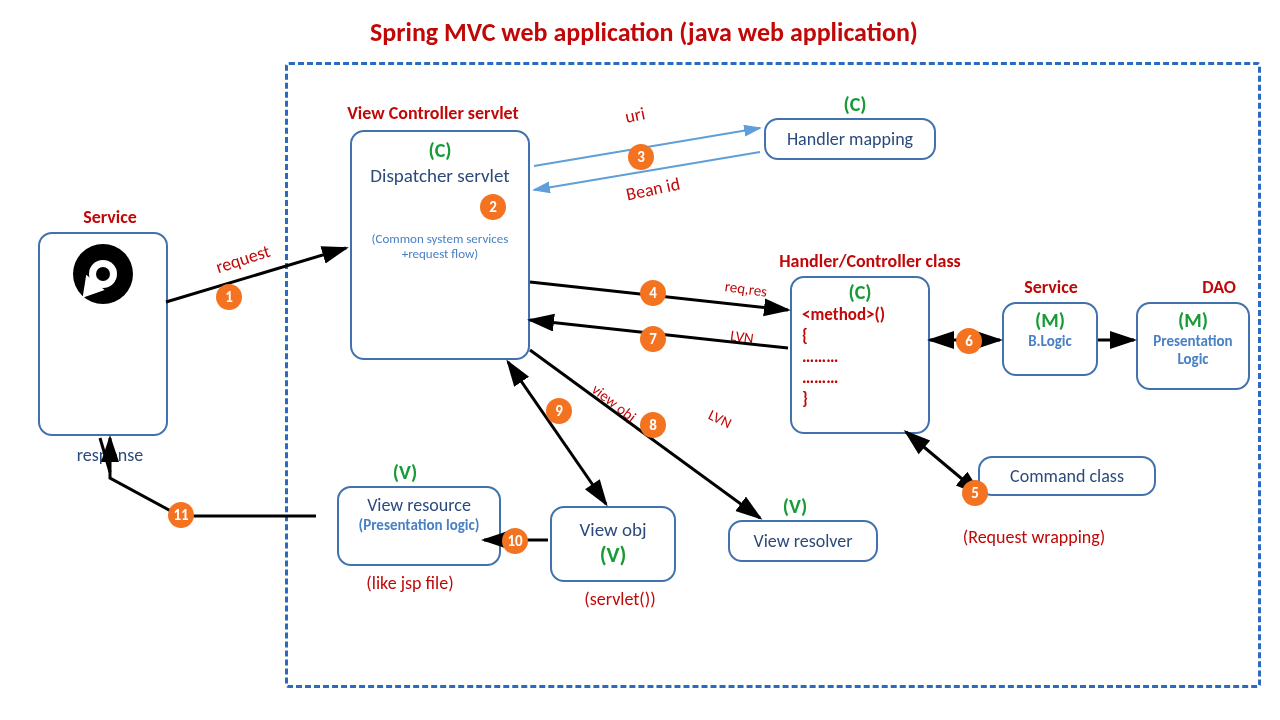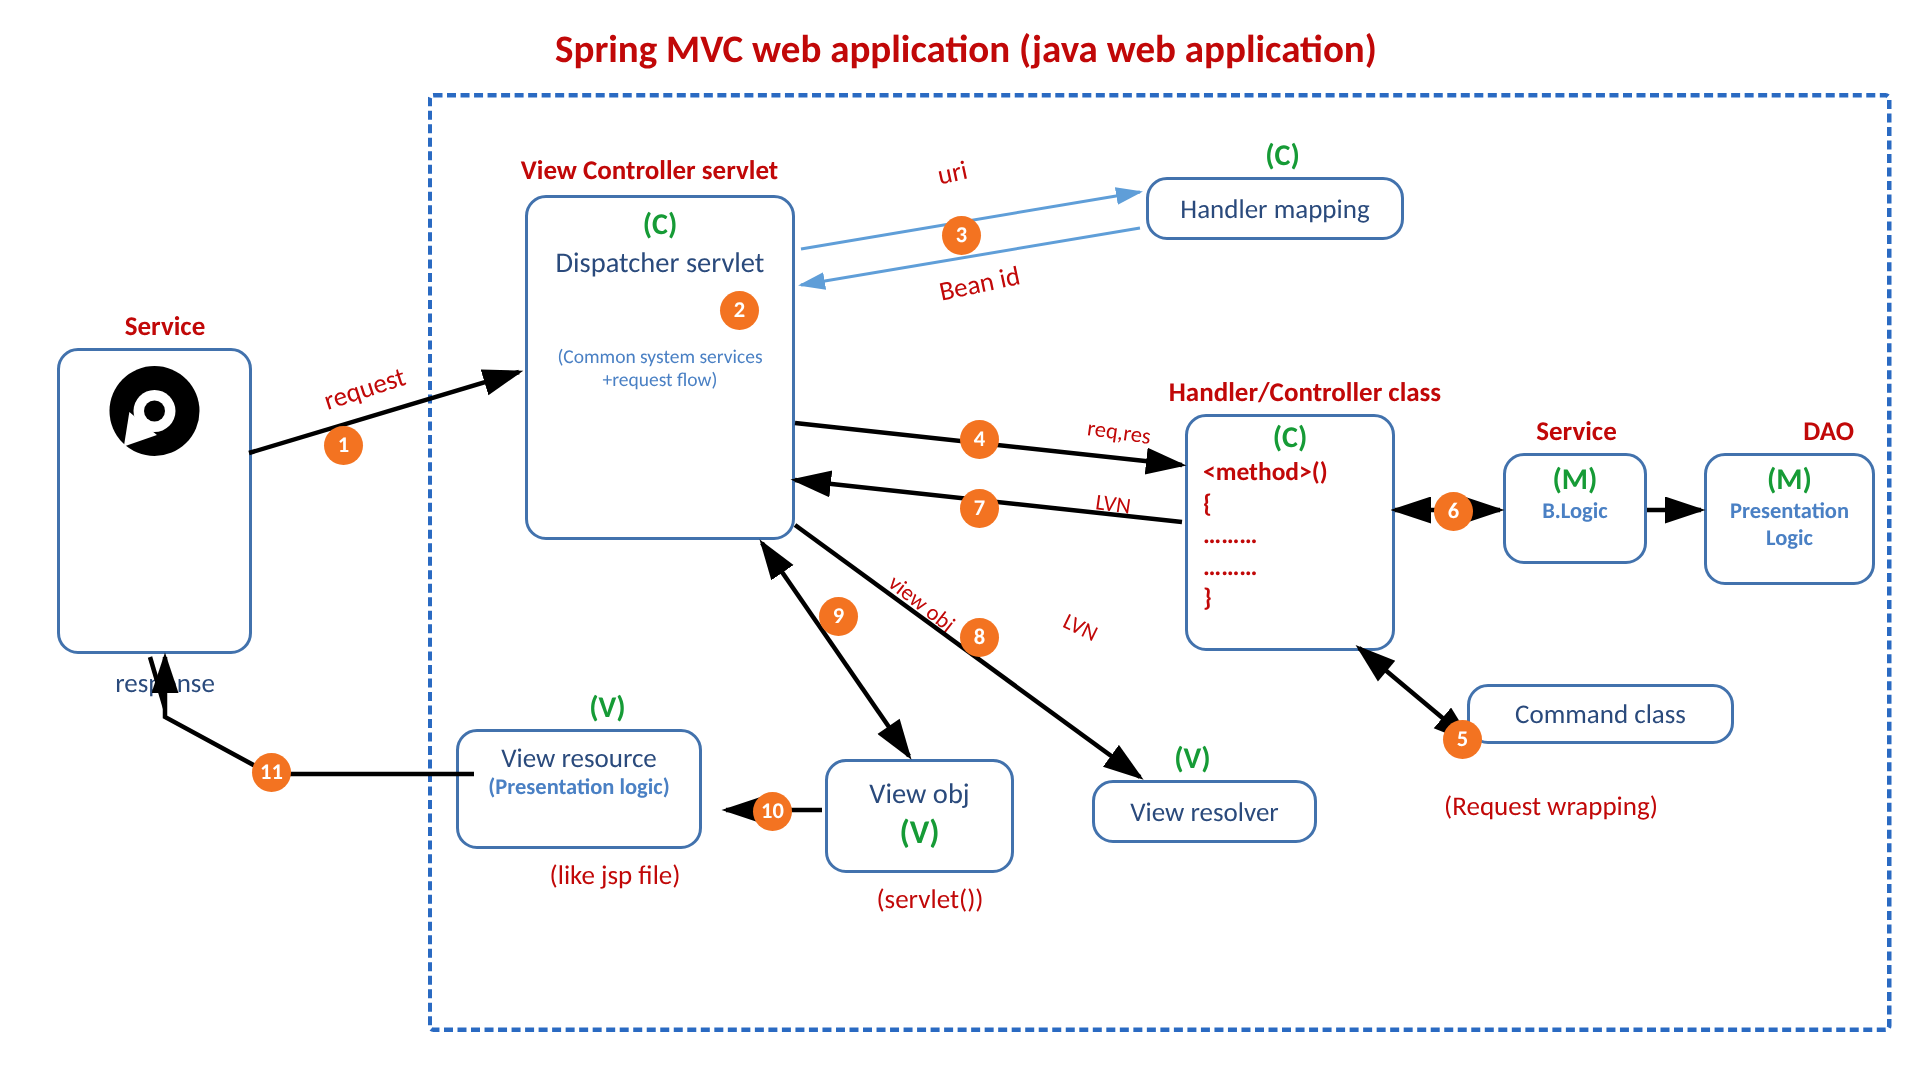--- a/index.html
+++ b/index.html
@@ -170,21 +170,21 @@
   <span class="navy" style="font-size:18px;">View resolver</span>
 </div>
 
 <div class="box" style="left:550px; top:506px; width:126px; height:76px;">
   <div class="navy" style="font-size:19px; margin-top:10px;">View obj</div>
   <div class="green" style="font-size:22px;">(V)</div>
 </div>
 <div class="label red" style="left:560px; top:588px; width:120px;">(servlet())</div>
 
 <div class="label green" style="left:380px; top:460px; width:50px; font-size:20px;">(V)</div>
-<div class="box" style="left:304px; top:486px; width:164px; height:80px;">
+<div class="box" style="left:337px; top:486px; width:164px; height:80px;">
   <div class="navy" style="font-size:18px; margin-top:6px;">View resource</div>
   <div class="blue small bold" style="padding:0 16px;">(Presentation logic)</div>
 </div>
 <div class="label red" style="left:340px; top:572px; width:140px;">(like jsp file)</div>
 
 <div class="label red" style="left:198px; top:248px; width:90px; transform:rotate(-18deg);">request</div>
 <div class="label red" style="left:610px; top:104px; width:50px; transform:rotate(-12deg);">uri</div>
 <div class="label red" style="left:608px; top:178px; width:90px; transform:rotate(-12deg);">Bean id</div>
 <div class="label red small" style="left:706px; top:280px; width:80px; transform:rotate(8deg);">req,res</div>
 <div class="label red small" style="left:712px; top:328px; width:60px; transform:rotate(8deg);">LVN</div>

